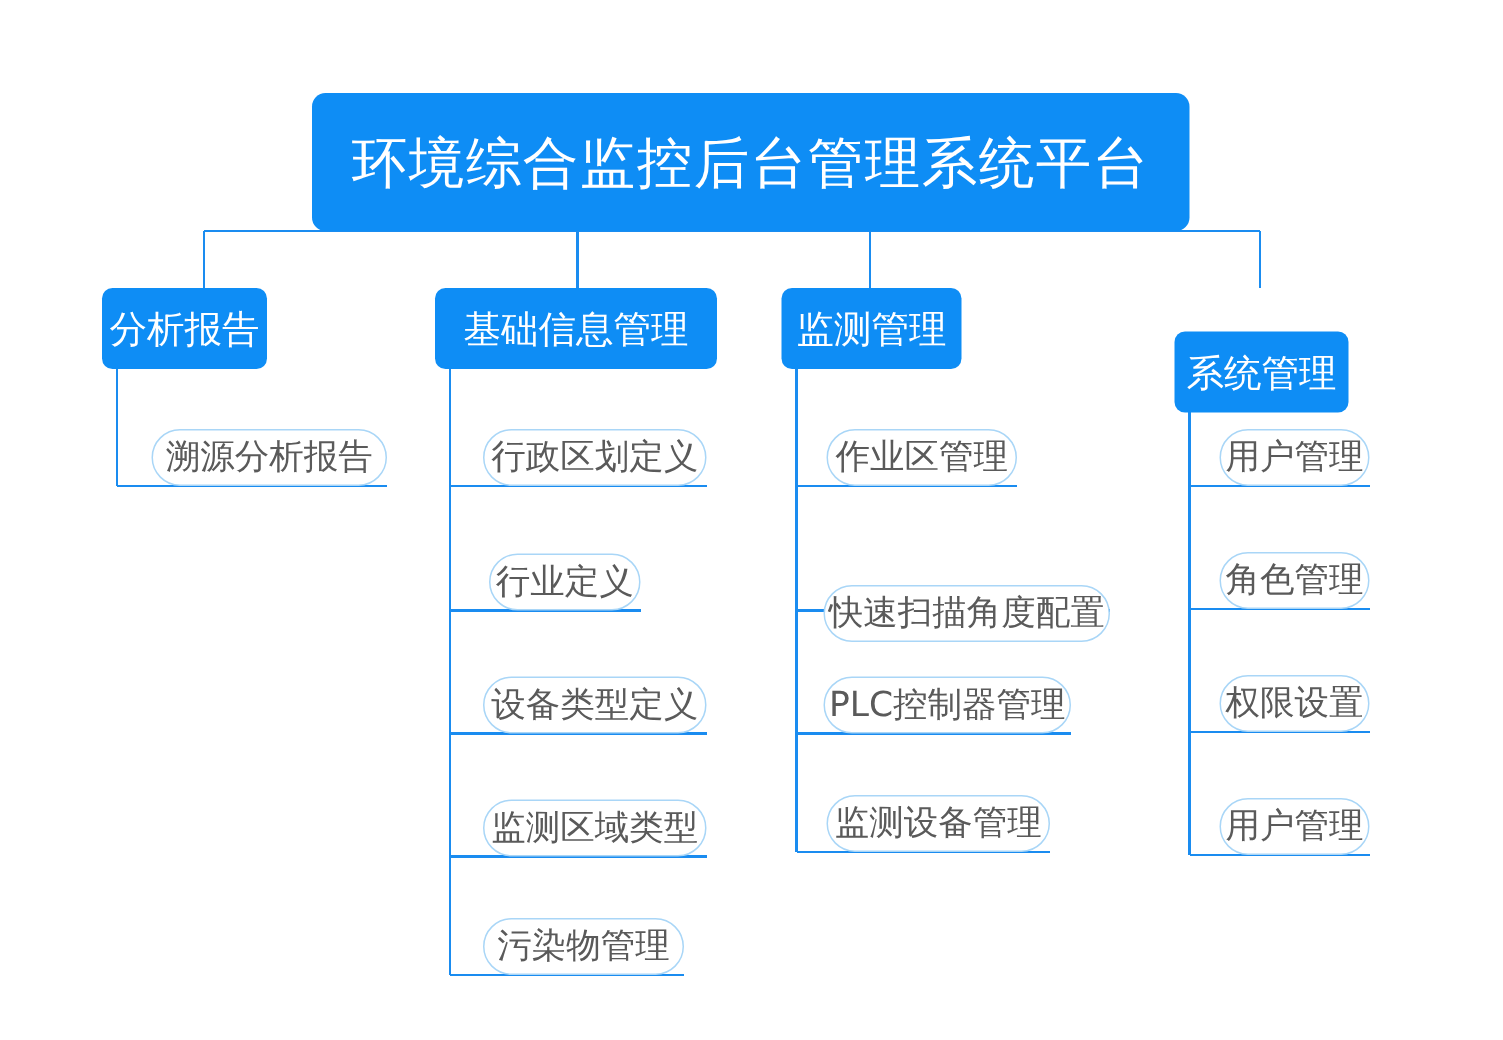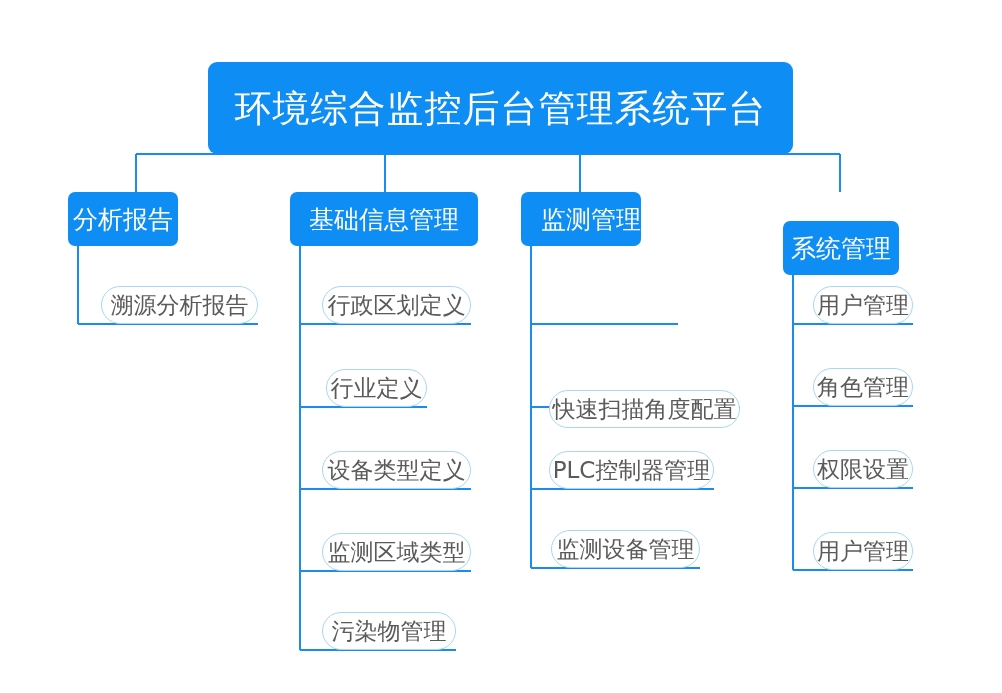--- a/index.html
+++ b/index.html
@@ -130,21 +130,21 @@
   </div>
 
   <div class="cat-node" style="left:68px; top:192px; width:110px;">
     <span class="cat-label">分析报告</span>
   </div>
 
   <div class="cat-node" style="left:290px; top:192px; width:188px;">
     <span class="cat-label">基础信息管理</span>
   </div>
 
-  <div class="cat-node" style="left:521px; top:192px; width:120px;justify-content:flex-end;">
+  <div class="cat-node" style="left:521px; top:192px; width:120px;">
     <span class="cat-label">监测管理</span>
   </div>
 
   <div class="cat-node" style="left:783px; top:192px; width:116px;margin-top:29px;">
     <span class="cat-label">系统管理</span>
   </div>
 
   <div class="leaf-node" style="left:101px; top:286px; width:157px;">
     <span class="leaf-label">溯源分析报告</span>
   </div>
@@ -158,20 +158,23 @@
   <div class="leaf-node" style="left:322px; top:451px; width:149px;">
     <span class="leaf-label">设备类型定义</span>
   </div>
   <div class="leaf-node" style="left:322px; top:533px; width:149px;">
     <span class="leaf-label">监测区域类型</span>
   </div>
   <div class="leaf-node" style="left:322px; top:612px; width:134px;">
     <span class="leaf-label">污染物管理</span>
   </div>
 
+  <div class="leaf-node" style="left:551px; top:286px; width:127px;">
+    <span class="leaf-label">作业区管理</span>
+  </div>
   <div class="leaf-node" style="left:549px; top:390px; width:191px;">
     <span class="leaf-label">快速扫描角度配置</span>
   </div>
   <div class="leaf-node" style="left:549px; top:451px; width:165px;">
     <span class="leaf-label">PLC控制器管理</span>
   </div>
   <div class="leaf-node" style="left:551px; top:530px; width:149px;">
     <span class="leaf-label">监测设备管理</span>
   </div>
 

